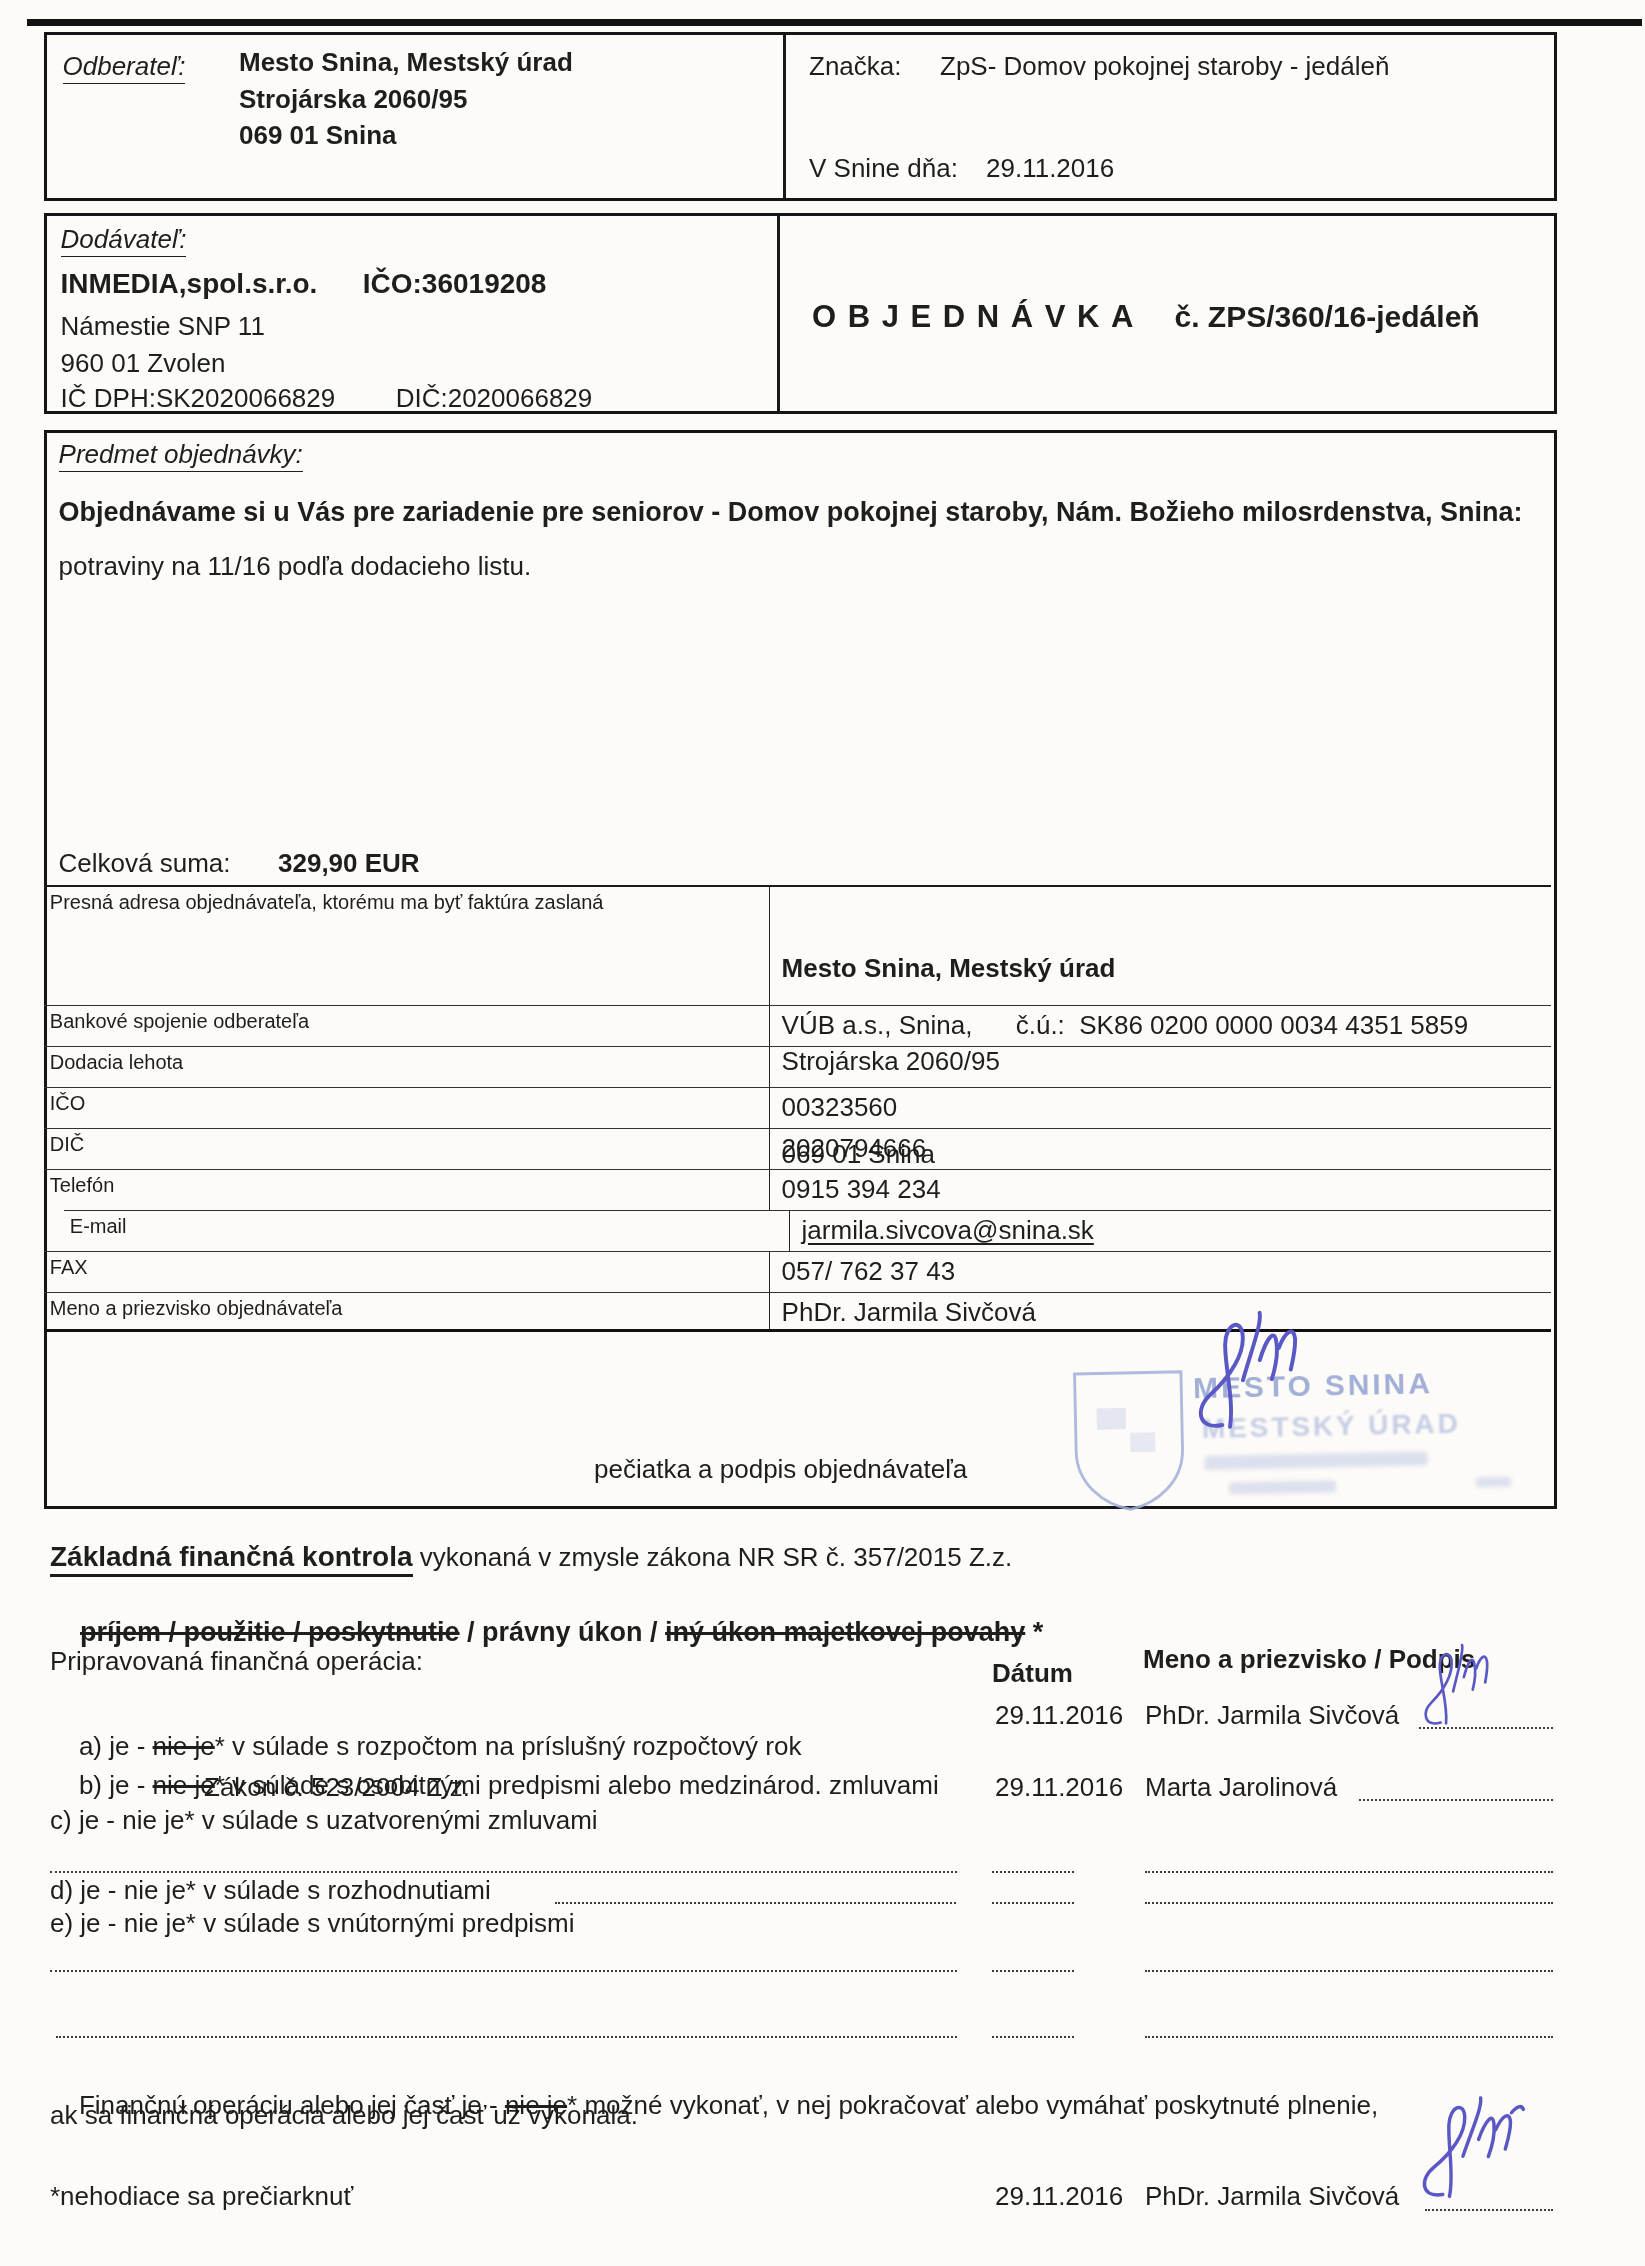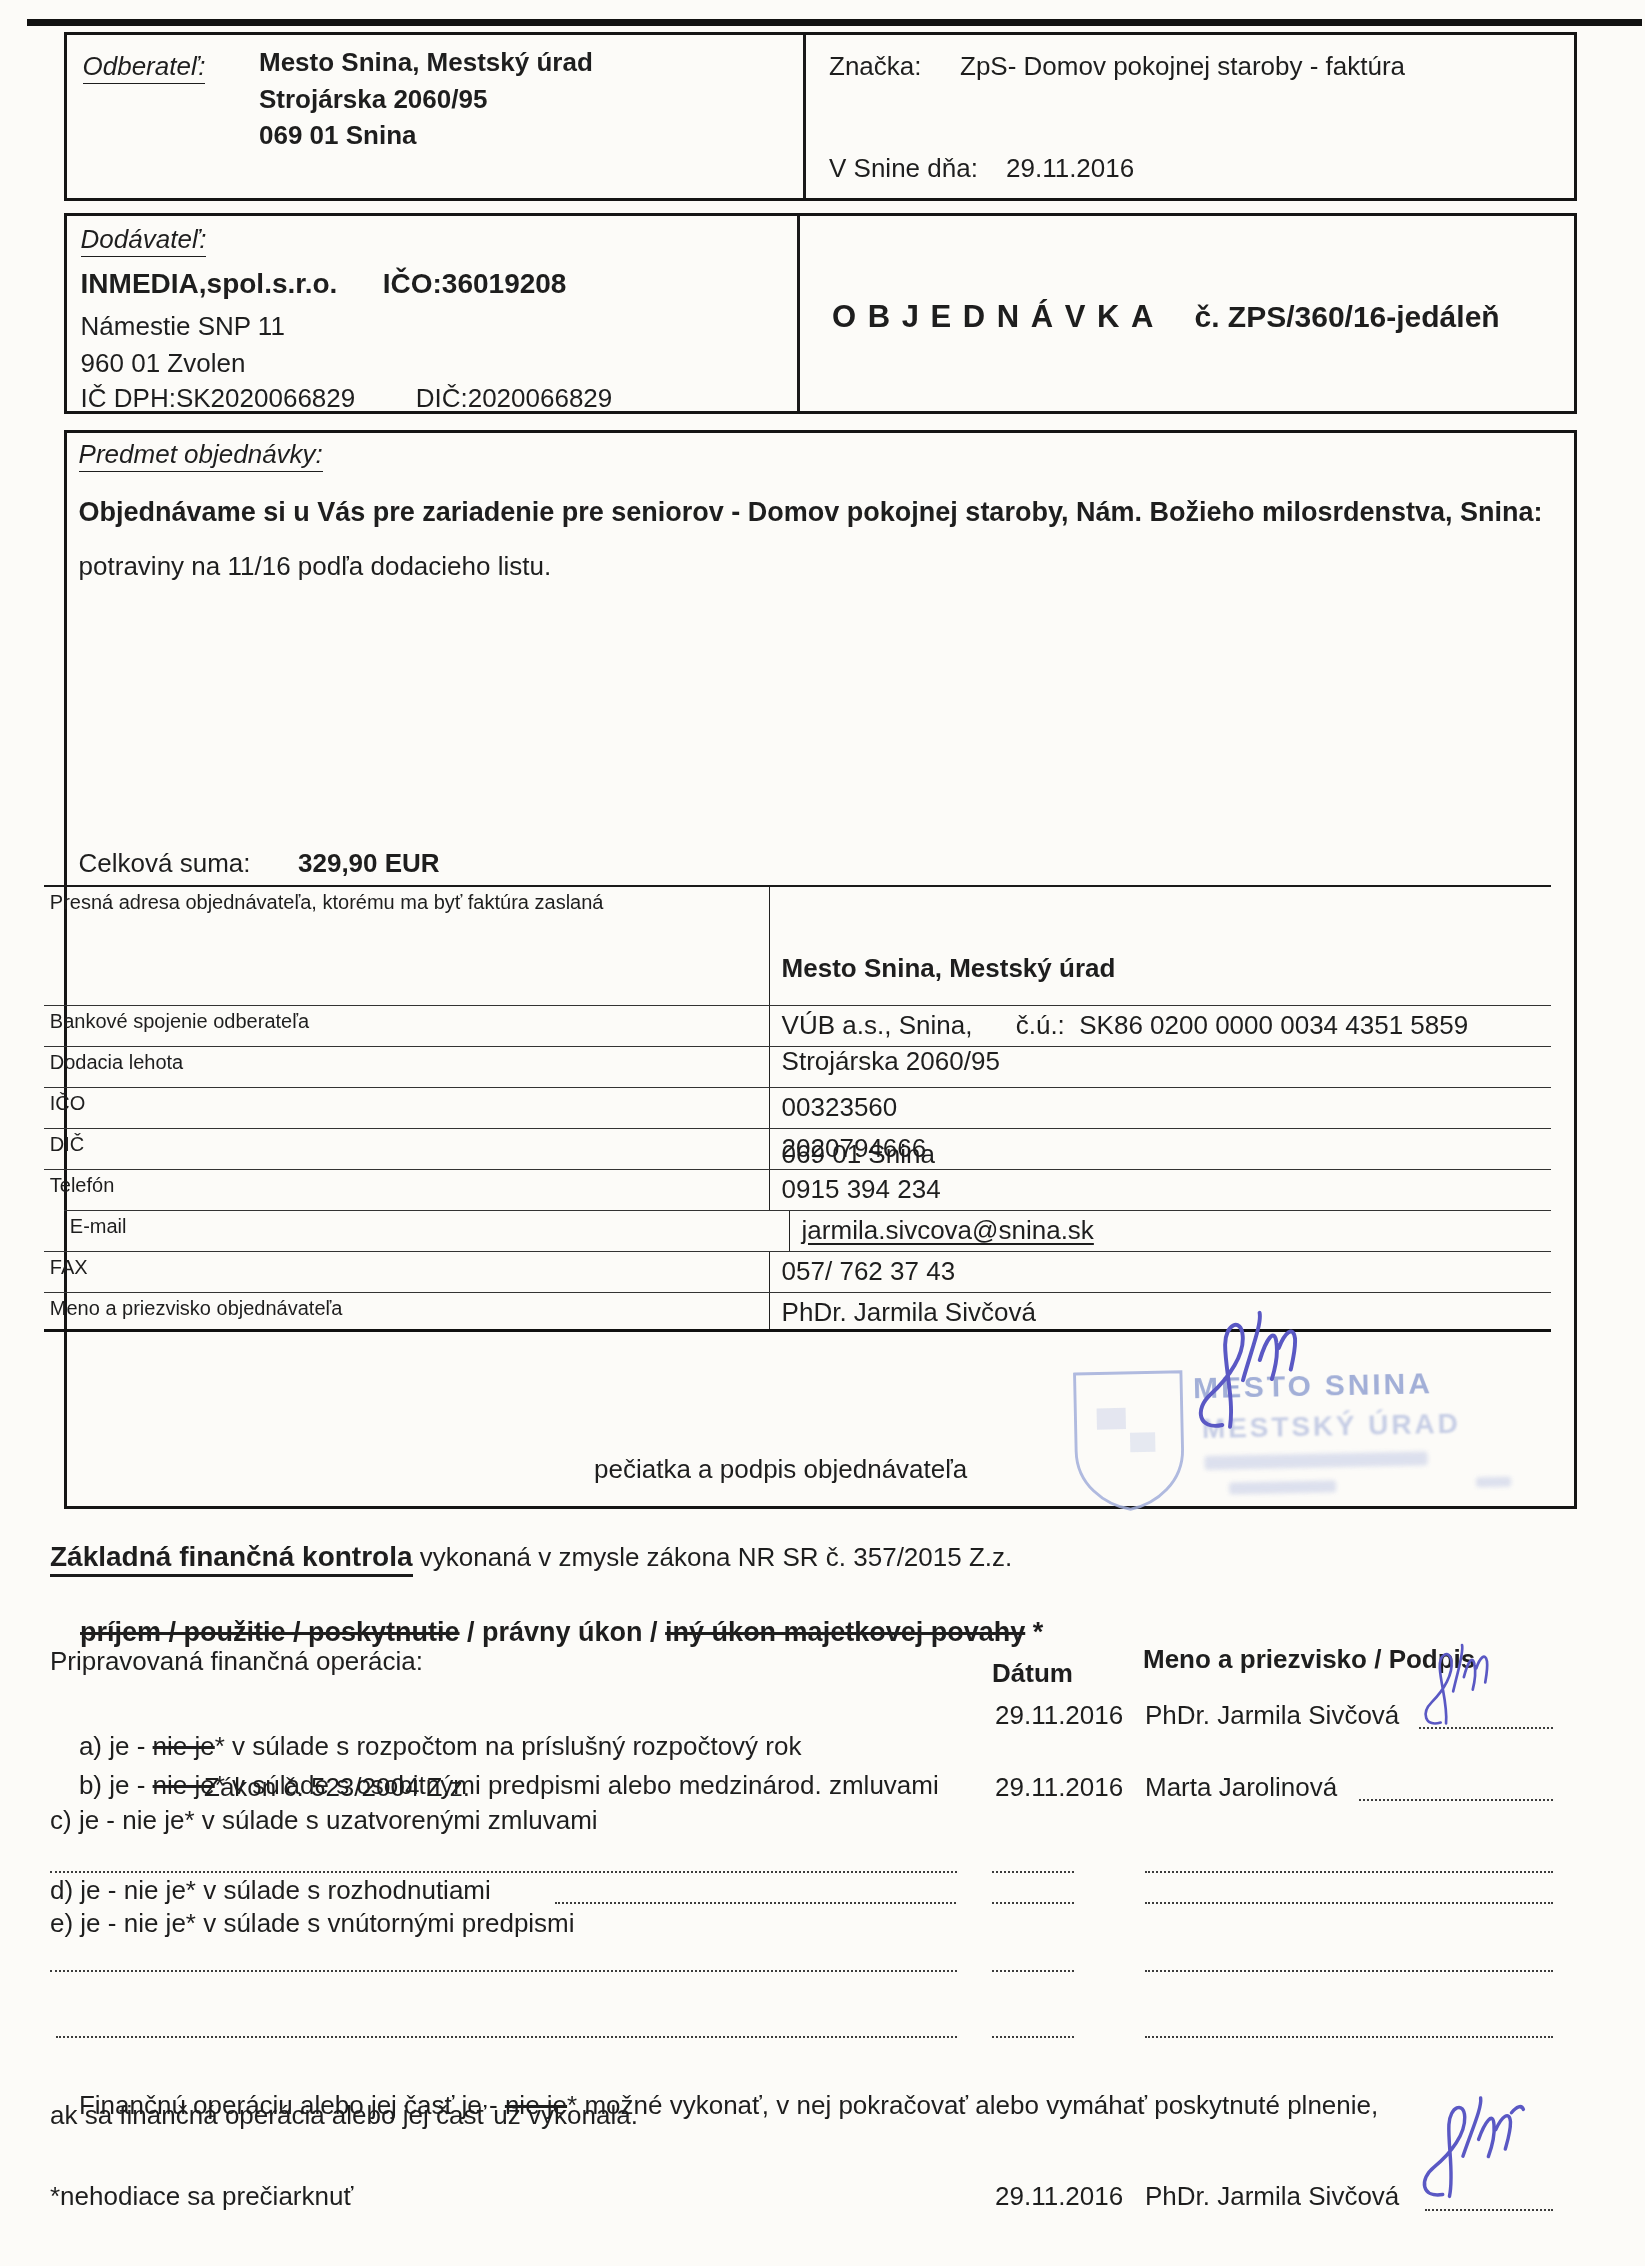--- a/index.html
+++ b/index.html
@@ -5,21 +5,21 @@
   html,body{margin:0;padding:0;background:#e8e8e6;}
   .page{
     position:relative;width:1646px;height:2267px;margin:0 auto;
     background:#fcfbf8;overflow:hidden;
     font-family:"Liberation Sans", sans-serif;color:#1e1e1e;
   }
   .abs{position:absolute;}
   .line{font-size:26px;white-space:pre;}
   .b{font-weight:bold;}
   .ithead{font-style:italic;font-size:26px;display:inline-block;border-bottom:1.9px solid #1e1e1e;padding-bottom:1px;}
-  .box{position:absolute;border:3.9px solid #151515;background:transparent;margin-left:20px;}
+  .box{position:absolute;border:3.9px solid #151515;background:transparent;}
   .vdiv{position:absolute;top:0;bottom:0;width:2.9px;background:#1a1a1a;}
   .topline{position:absolute;left:27px;top:19.4px;width:1615px;height:6.8px;background:#121212;}
   .strike{text-decoration:line-through;text-decoration-thickness:2.9px;}
   .dots{position:absolute;height:0;border-bottom:2.9px dotted #3c3c3c;}
   .u{text-decoration:underline;text-underline-offset:3.9px;}
   
   .itable{position:absolute;left:428px;top:885px;width:1507px;border-top:2.9px solid #1a1a1a;border-bottom:3.9px solid #111;}
   .trow{position:relative;display:flex;border-top:1.9px solid #333;}
   .trow:first-child{border-top:none;}
   .tlabel{width:726px;border-right:1.9px solid #222;padding:3.9px 5.8px 0 5.8px;font-size:20px;box-sizing:border-box;}
@@ -39,21 +39,21 @@
 
   <div class="topline"></div>
 
   <div class="box" style="left:44px;top:32px;width:1507px;height:163px;">
     <div class="vdiv" style="left:736px;"></div>
     <span class="abs ithead" style="left:15.5px;top:15.5px;">Odberateľ:</span>
     <div class="abs line b" style="left:192px;top:11.6px;">Mesto Snina, Mestský úrad</div>
     <div class="abs line b" style="left:192px;top:49px;">Strojárska 2060/95</div>
     <div class="abs line b" style="left:192px;top:85px;">069 01 Snina</div>
     <div class="abs line" style="left:762px;top:15.5px;">Značka:</div>
-    <div class="abs line" style="left:893px;top:15.5px;">ZpS- Domov pokojnej staroby - faktúra</div>
+    <div class="abs line" style="left:893px;top:15.5px;">ZpS- Domov pokojnej staroby - jedáleň</div>
     <div class="abs line" style="left:762px;top:118px;">V Snine dňa:</div>
     <div class="abs line" style="left:939px;top:118px;">29.11.2016</div>
   </div>
 
   <div class="box" style="left:44px;top:213px;width:1507px;height:195px;">
     <div class="vdiv" style="left:730px;"></div>
     <span class="abs ithead" style="left:13.6px;top:7.8px;">Dodávateľ:</span>
     <div class="abs" style="left:13.6px;top:52px;">
       <span class="line b" style="font-size:28px;">INMEDIA,spol.s.r.o.</span>
       <span class="line b" style="font-size:28px;margin-left:41px;">IČO:36019208</span>

